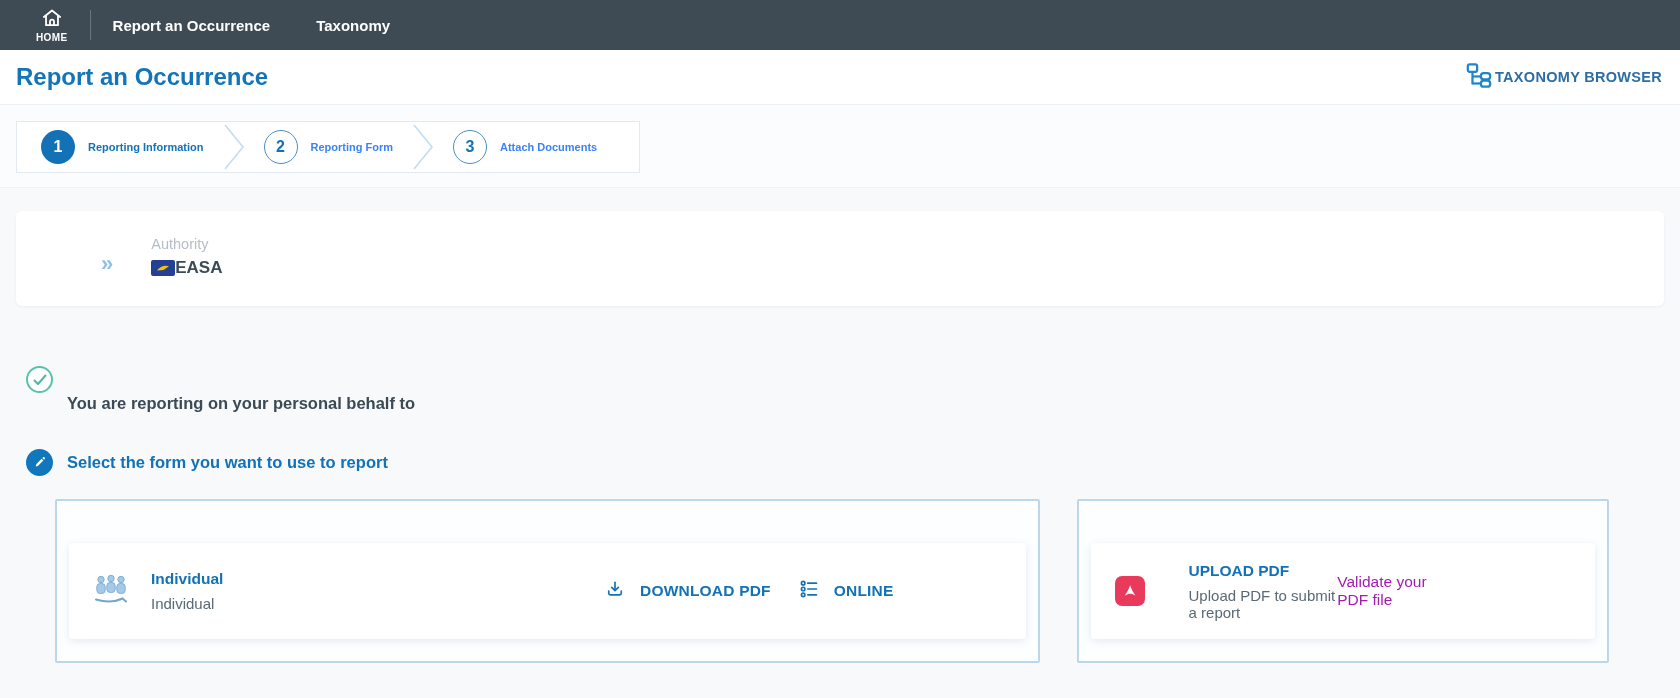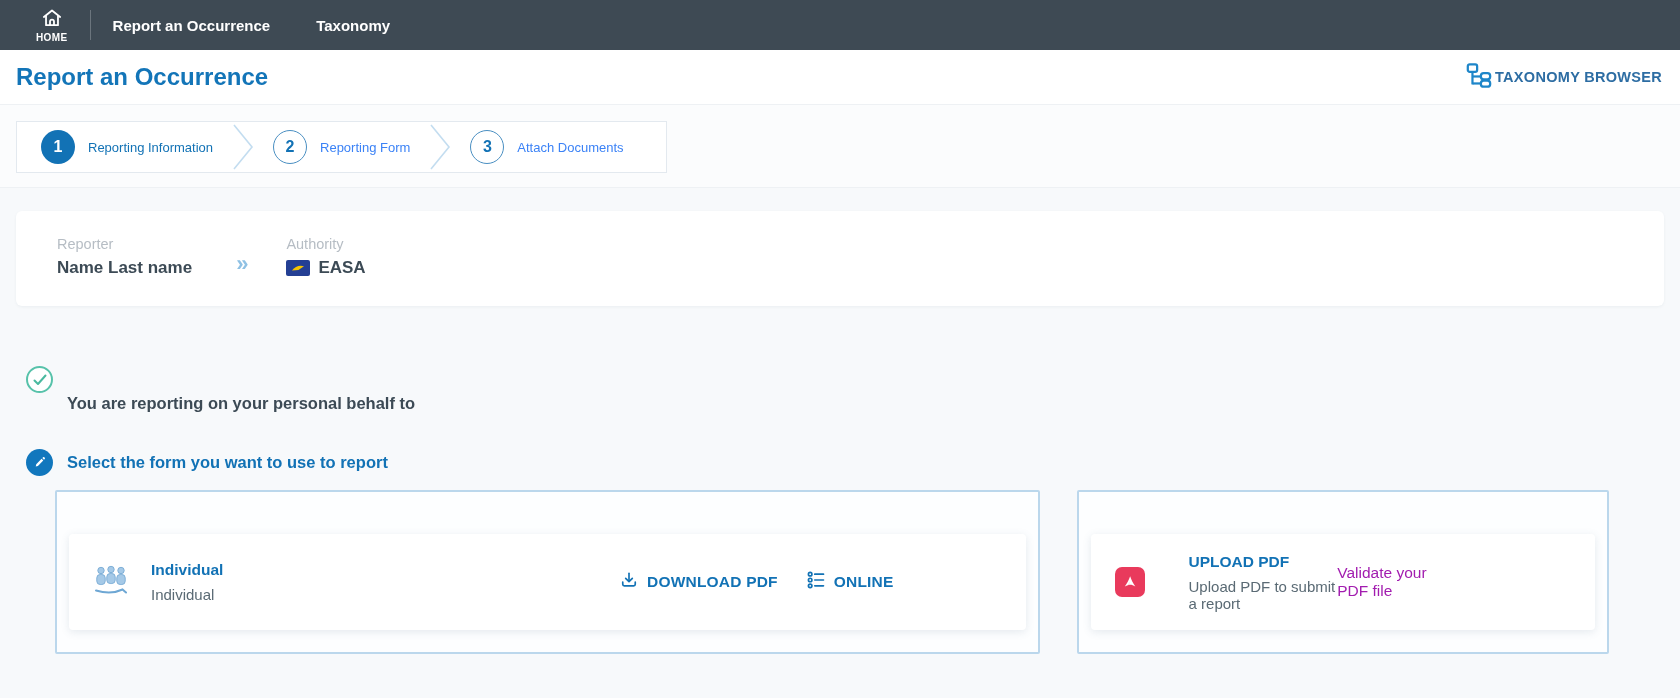--- a/index.html
+++ b/index.html
@@ -19,56 +19,56 @@
   .tax-browser { display:flex; align-items:center; gap:2px; cursor:pointer; }
   .tax-browser span { color:#2d6da3; font-size:14.5px; font-weight:bold; letter-spacing:.3px; }
 
   
   .stepper-zone { background:#fbfcfd; padding:16px 0 14px 16px; border-bottom:1px solid #eef1f4; }
   .stepper { display:inline-flex; align-items:center; background:#fff; border:1px solid #e3e9ef; height:52px; padding:0 26px 0 8px; }
   .step { display:flex; align-items:center; gap:13px; padding:0 16px; cursor:pointer; }
   .step-circle { width:34px; height:34px; border-radius:50%; display:flex; align-items:center; justify-content:center; font-size:16px; font-weight:bold; }
   .step.active .step-circle { background:#1272b5; color:#fff; }
   .step.inactive .step-circle { background:#fff; color:#1272b5; border:1.5px solid #4a8fc2; }
-  .step-label { font-size:13px; font-weight:normal; }
+  .step-label { font-size:11px; font-weight:bold; }
   .step.active .step-label { color:#1272b5; }
   .step.inactive .step-label { color:#3b82f6; }
   .step-chevron { margin:0 2px; display:flex; }
 
   
   .content { padding:23px 16px 0 16px; }
 
   .reporter-card { background:#fff; border-radius:6px; box-shadow:0 1px 3px rgba(40,60,80,.06); padding:25px 40px 28px 41px; display:flex; align-items:center; margin-bottom:40px; }
   .field-label { color:#b6bdc4; font-size:14.5px; margin-bottom:6px; }
   .field-value { color:#3c4a55; font-size:17px; font-weight:bold; }
   .dbl-chevron { color:#8fc1e4; font-size:22px; font-weight:bold; margin:14px 38px 0 44px; }
-  .authority-value { display:flex; align-items:center; gap:8px; }
+  .authority-value { display:flex; align-items:center; gap:0; }
   .flag { width:24px; height:16px; background:#243f94; border-radius:2px; display:flex; align-items:center; justify-content:center; }
 
   .icon-row { display:flex; align-items:center; gap:14px; padding-left:10px; }
   .row-check { margin-bottom:36px; }
-  .row-select { margin-bottom:14px; }
+  .row-select { margin-bottom:23px; }
   .circle-icon { width:27px; height:27px; border-radius:50%; display:flex; align-items:center; justify-content:center; flex:none; }
   .check-circle { border:2px solid #57c2aa; background:#fff; }
   .pencil-circle { background:#1177bd; }
   .row-text-dark { font-size:16.5px; font-weight:bold; color:#3c4a55;margin-top:48px; }
   .row-text-blue { font-size:16.5px; font-weight:bold; color:#1272b5; cursor:pointer; }
   .desc-text { font-size:16px; color:#3f4d56; margin:0 0 27px 33px; }
 
   
   .panels { display:flex; gap:37px; margin-left:39px; margin-right:55px;border-radius:21px; }
   .panel { border:2px solid #bbd7ec; background:#fdfeff; border-radius:2px; padding:42px 12px 22px 12px; }
   .panel-forms { width:995px; }
   .panel-upload { width:538px; }
   .inner-card { background:#fff; border-radius:4px; box-shadow:0 2px 8px rgba(60,90,120,.13); height:96px; display:flex; align-items:center; padding:0 30px 0 24px; }
   .card-left { display:flex; align-items:center; gap:22px; }
   .card-titles .card-title { color:#1272b5; font-size:15.5px; font-weight:bold; cursor:pointer; margin-bottom:7px; }
   .card-titles .card-sub { color:#5a6a74; font-size:15px; }
   .card-links { display:flex; align-items:center; gap:28px; margin-left:auto; margin-right:102px; }
-  .card-link { display:flex; align-items:center; gap:8px; color:#1272b5; font-size:15.5px; font-weight:bold; letter-spacing:.2px; cursor:pointer; }
+  .card-link { display:flex; align-items:center; gap:15px; color:#1272b5; font-size:15.5px; font-weight:bold; letter-spacing:.2px; cursor:pointer; }
   .pdf-badge { width:30px; height:30px; border-radius:7px; background:#e93a5c; display:flex; align-items:center; justify-content:center; flex:none; }
   .validate-link { color:#a21caf; font-size:15.5px; cursor:pointer; margin-left:auto; }
   .upload-sub { color:#3c4a55; }
 </style>
 </head>
 <body>
 
 <div class="navbar">
   <div class="home-block">
     <span>
@@ -125,24 +125,20 @@
     <div class="step inactive">
       <div class="step-circle">3</div>
       <div class="step-label">Attach Documents</div>
     </div>
   </div>
 </div>
 
 <div class="content">
 
   <div class="reporter-card">
-    <div>
-      <div class="field-label">Reporter</div>
-      <div class="field-value">Name Last name</div>
-    </div>
     <div class="dbl-chevron">»</div>
     <div>
       <div class="field-label">Authority</div>
       <div class="authority-value">
         <span class="flag">
           <svg width="18" height="12" viewBox="0 0 18 12">
               <path d="M3 8.5 Q7.5 2.5 15 4.2 L9.5 8 Z" fill="#f5c400"></path>
             </svg>
         </span>
         <span class="field-value">EASA</span>

